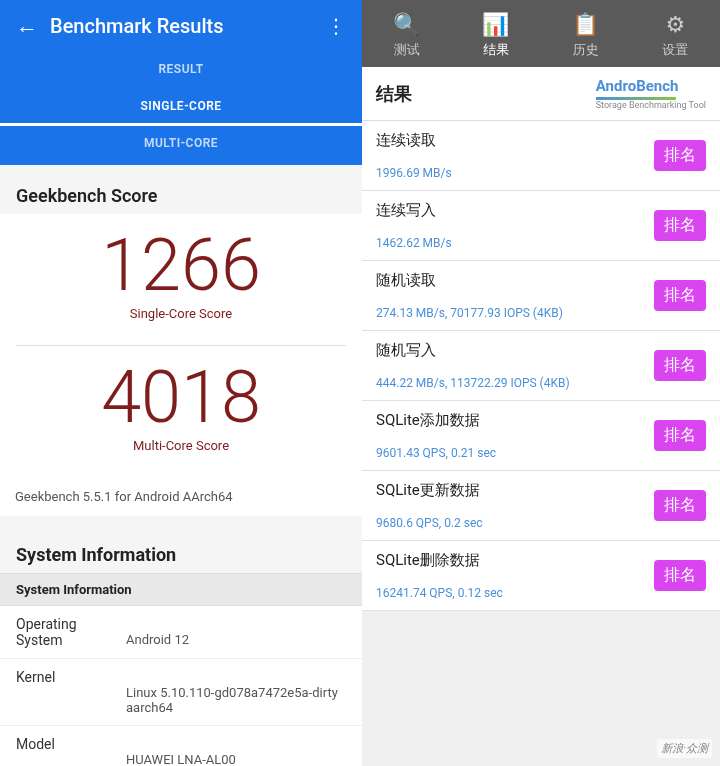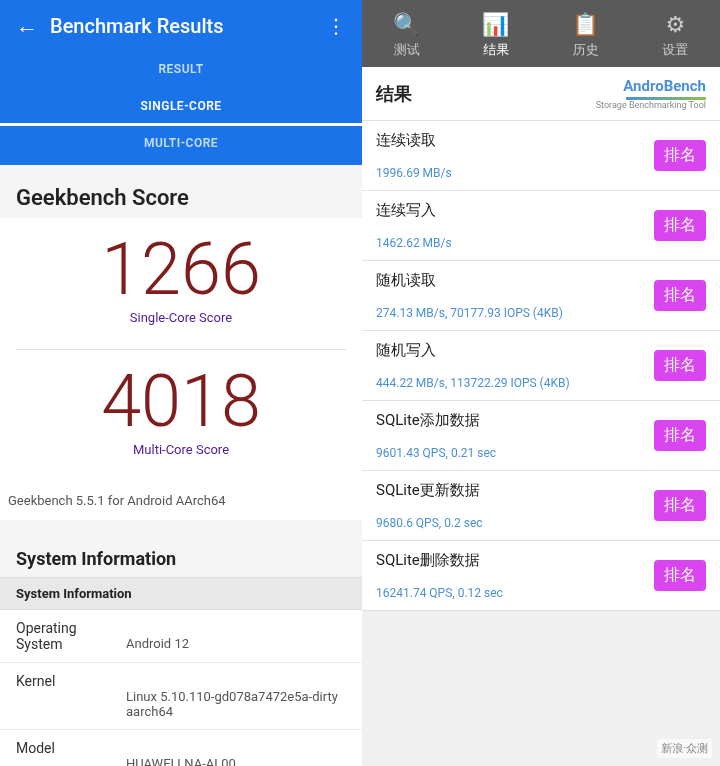--- a/index.html
+++ b/index.html
@@ -65,21 +65,21 @@
       border-bottom: 3px solid white;
     }
 
     .left-content {
       overflow-y: auto;
       flex: 1;
       background: #f5f5f5;
     }
 
     .section-title {
-      font-size: 22px;
+      font-size: 18px;
       font-weight: 600;
       color: #222;
       padding: 20px 16px 8px;
     }
 
     .score-block {
       background: white;
       margin: 0 0 8px 0;
       padding: 16px;
       text-align: center;
@@ -87,32 +87,32 @@
 
     .score-number {
       font-size: 72px;
       font-weight: 300;
       color: #7f1d1d;
       line-height: 1;
     }
 
     .score-label {
       font-size: 13px;
-      color: #4c1d95;
+      color: #7f1d1d;
       margin-top: 4px;
     }
 
     .divider {
       height: 1px;
       background: #e0e0e0;
       margin: 0 16px;
     }
 
     .geekbench-info {
-      padding: 12px 8px;
+      padding: 12px 15px;
       font-size: 13px;
       color: #555;
       background: white;
     }
 
     .sys-info-section {
       margin-top: 12px;
     }
 
     .sys-info-section .section-title {
@@ -205,21 +205,20 @@
 
     .right-header-title {
       font-size: 18px;
       font-weight: 700;
       color: #222;
     }
 
     .brand-logo {
       display: flex;
       flex-direction: column;
-      align-items: flex-end;
     }
 
     .brand-name {
       font-size: 15px;
       font-weight: 700;
       color: #333;
     }
 
     .brand-name span {
       color: #4a90d9;
@@ -281,20 +280,21 @@
     .watermark {
       position: absolute;
       bottom: 8px;
       right: 8px;
       font-size: 11px;
       color: rgba(0,0,0,0.5);
       background: rgba(255,255,255,0.6);
       padding: 2px 4px;
       border-radius: 2px;
       pointer-events: none;
+      font-style: italic;
     }
 
     .right-panel { position: relative; }
 
     .scores-wrapper {
       background: white;
     }
   </style>
 </head>
 <body>

